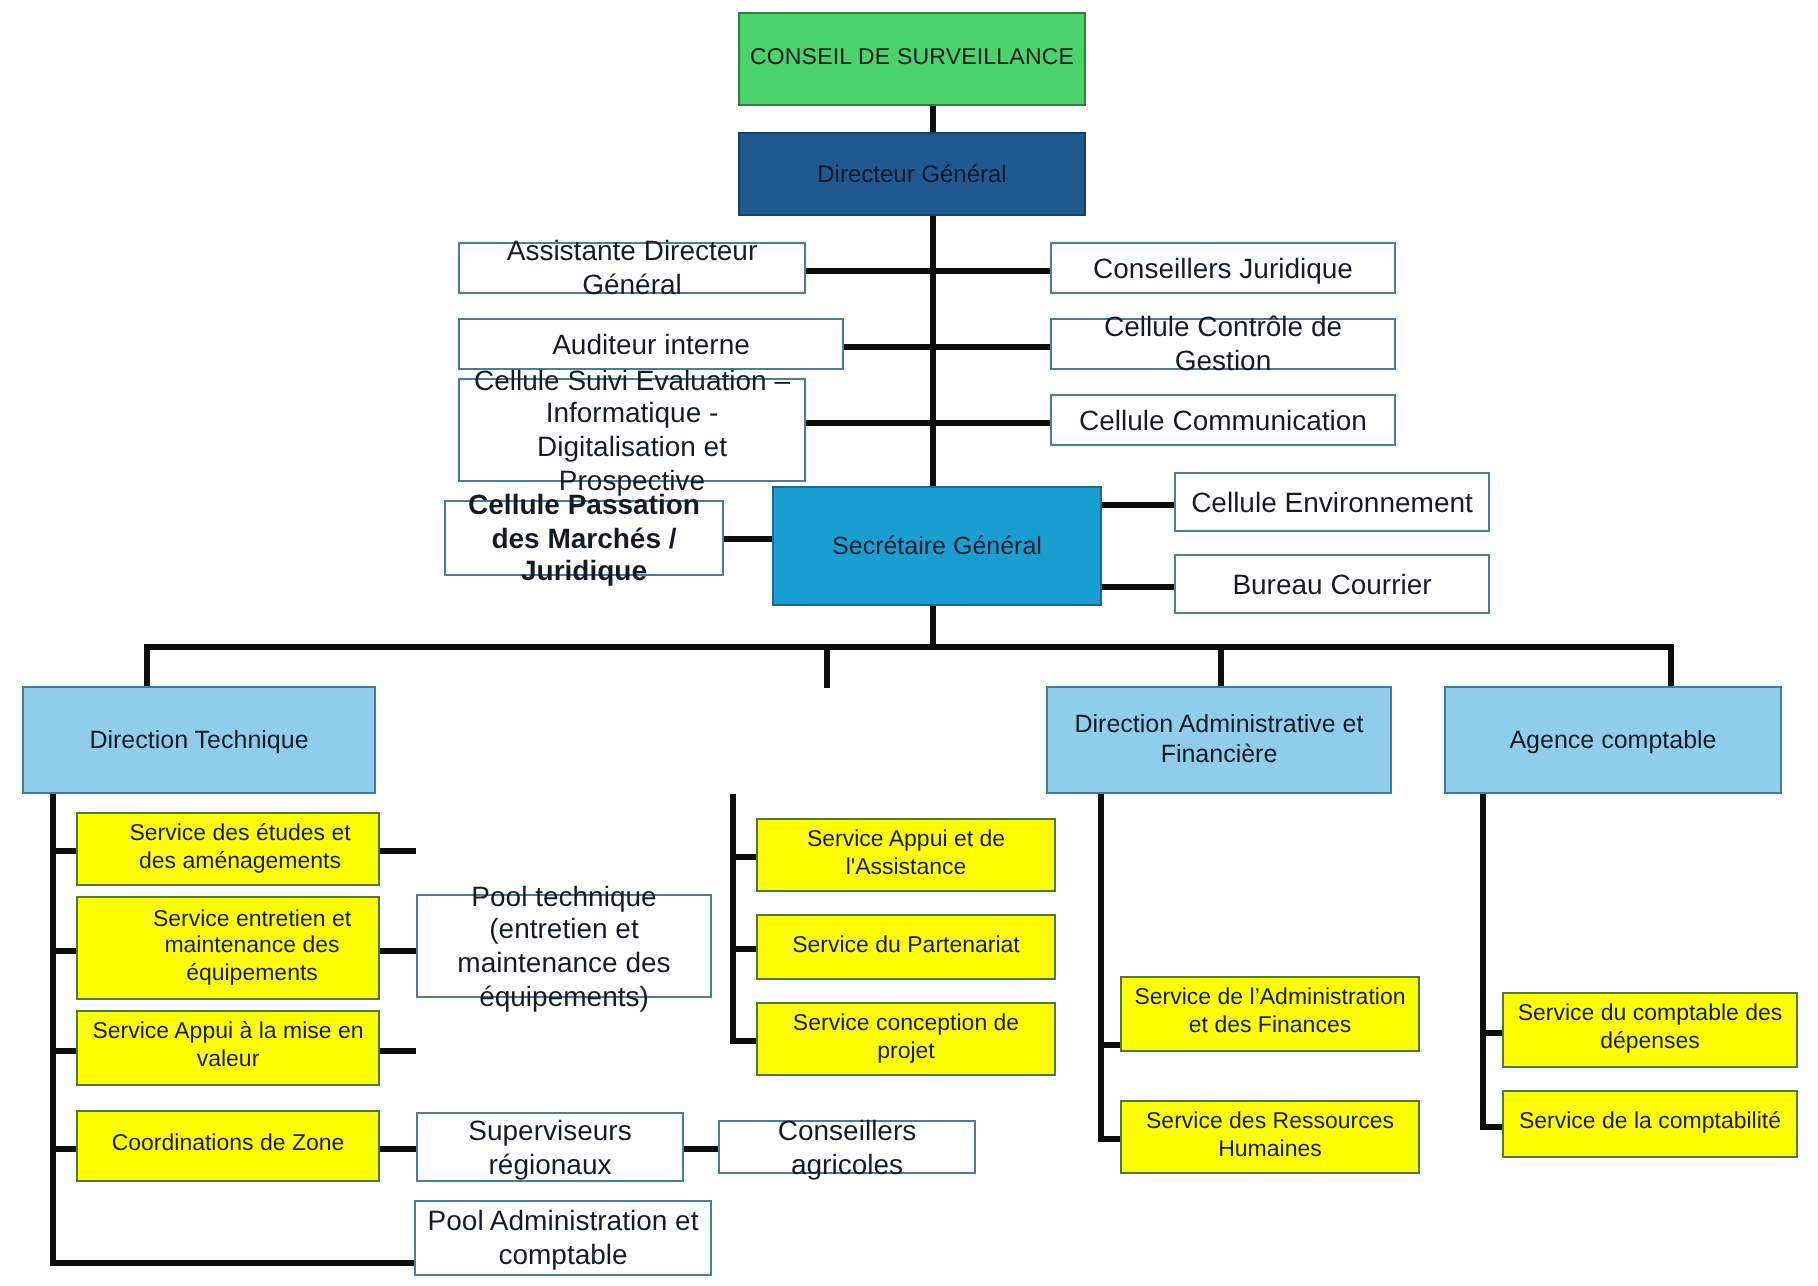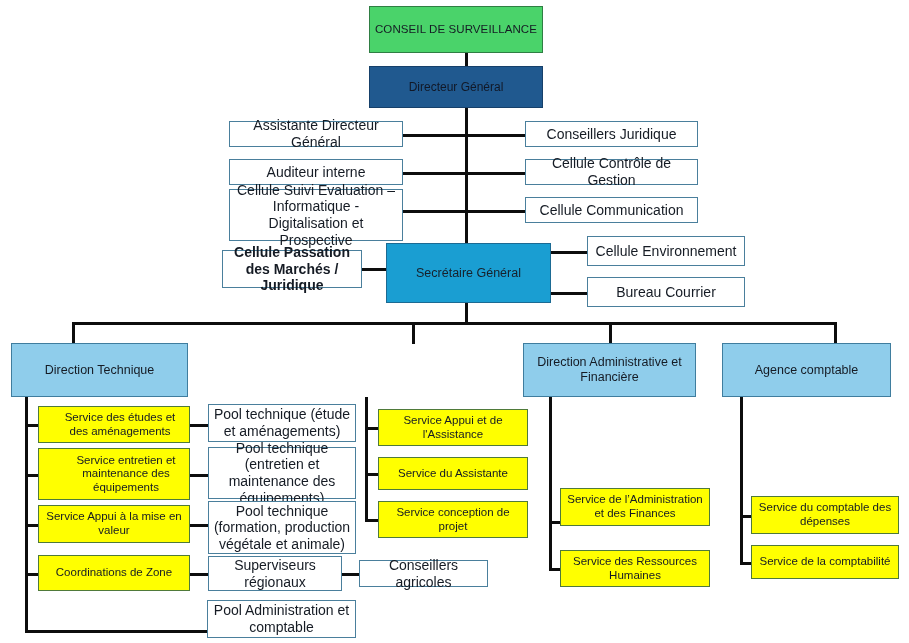--- a/index.html
+++ b/index.html
@@ -126,21 +126,21 @@
   <div class="ln ln-v" style="left:740px; top:397px; height:165px;"></div>
   <div class="ln ln-h" style="left:740px; top:515px; width:11px;"></div>
   <div class="ln ln-h" style="left:740px; top:562px; width:11px;"></div>
 
   <div class="node n-green" style="left:369px; top:6px; width:174px; height:47px;">CONSEIL DE SURVEILLANCE</div>
 
   <div class="node n-darkblue" style="left:369px; top:66px; width:174px; height:42px;">Directeur Général</div>
 
   <div class="node n-white" style="left:229px; top:121px; width:174px; height:26px;">Assistante Directeur Général</div>
 
-  <div class="node n-white" style="left:229px; top:159px; width:174px; height:26px;">Auditeur interne</div>
+  <div class="node n-white" style="left:229px; top:159px; width:193px; height:26px;">Auditeur interne</div>
 
   <div class="node n-white" style="left:229px; top:189px; width:174px; height:52px;">Cellule Suivi Evaluation – Informatique -Digitalisation et Prospective</div>
 
   <div class="node n-white" style="left:525px; top:121px; width:173px; height:26px;">Conseillers Juridique</div>
 
   <div class="node n-white" style="left:525px; top:159px; width:173px; height:26px;">Cellule Contrôle de Gestion</div>
 
   <div class="node n-white" style="left:525px; top:197px; width:173px; height:26px;">Cellule Communication</div>
 
   <div class="node n-white" style="left:222px; top:250px; width:140px; height:38px;font-weight:bold;">Cellule Passation des Marchés / Juridique</div>
@@ -159,35 +159,33 @@
   <div class="node n-lightblue" style="left:722px; top:343px; width:169px; height:54px;">Agence comptable</div>
 
   <div class="node n-yellow" style="left:38px; top:406px; width:152px; height:37px;padding-left:16px;">Service des études et des aménagements</div>
 
   <div class="node n-yellow" style="left:38px; top:448px; width:152px; height:52px;padding-left:28px;">Service entretien et maintenance des équipements</div>
 
   <div class="node n-yellow" style="left:38px; top:555px; width:152px; height:36px;">Coordinations de Zone</div>
 
   <div class="node n-yellow" style="left:38px; top:505px; width:152px; height:38px;">Service Appui à la mise en valeur</div>
 
-  <div class="node n-white" style="left:208px; top:404px; width:148px; height:38px;">Pool technique (étude et aménagements)</div>
 
   <div class="node n-white" style="left:208px; top:447px; width:148px; height:52px;">Pool technique (entretien et maintenance des équipements)</div>
 
-  <div class="node n-white" style="left:208px; top:501px; width:148px; height:53px;">Pool technique (formation, production végétale et animale)</div>
 
   <div class="node n-white" style="left:208px; top:556px; width:134px; height:35px;">Superviseurs régionaux</div>
 
   <div class="node n-white" style="left:359px; top:560px; width:129px; height:27px;">Conseillers agricoles</div>
 
   <div class="node n-white" style="left:207px; top:600px; width:149px; height:38px;">Pool Administration et comptable</div>
 
   <div class="node n-yellow" style="left:378px; top:409px; width:150px; height:37px;">Service Appui et de l'Assistance</div>
 
-  <div class="node n-yellow" style="left:378px; top:457px; width:150px; height:33px;">Service du Assistante</div>
+  <div class="node n-yellow" style="left:378px; top:457px; width:150px; height:33px;">Service du Partenariat</div>
 
   <div class="node n-yellow" style="left:378px; top:501px; width:150px; height:37px;">Service conception de projet</div>
 
   <div class="node n-yellow" style="left:560px; top:488px; width:150px; height:38px;text-align:center;">Service de l’Administration et des Finances</div>
 
   <div class="node n-yellow" style="left:560px; top:550px; width:150px; height:37px;">Service des Ressources Humaines</div>
 
   <div class="node n-yellow" style="left:751px; top:496px; width:148px; height:38px;">Service du comptable des dépenses</div>
 
   <div class="node n-yellow" style="left:751px; top:545px; width:148px; height:34px;">Service de la comptabilité</div>

